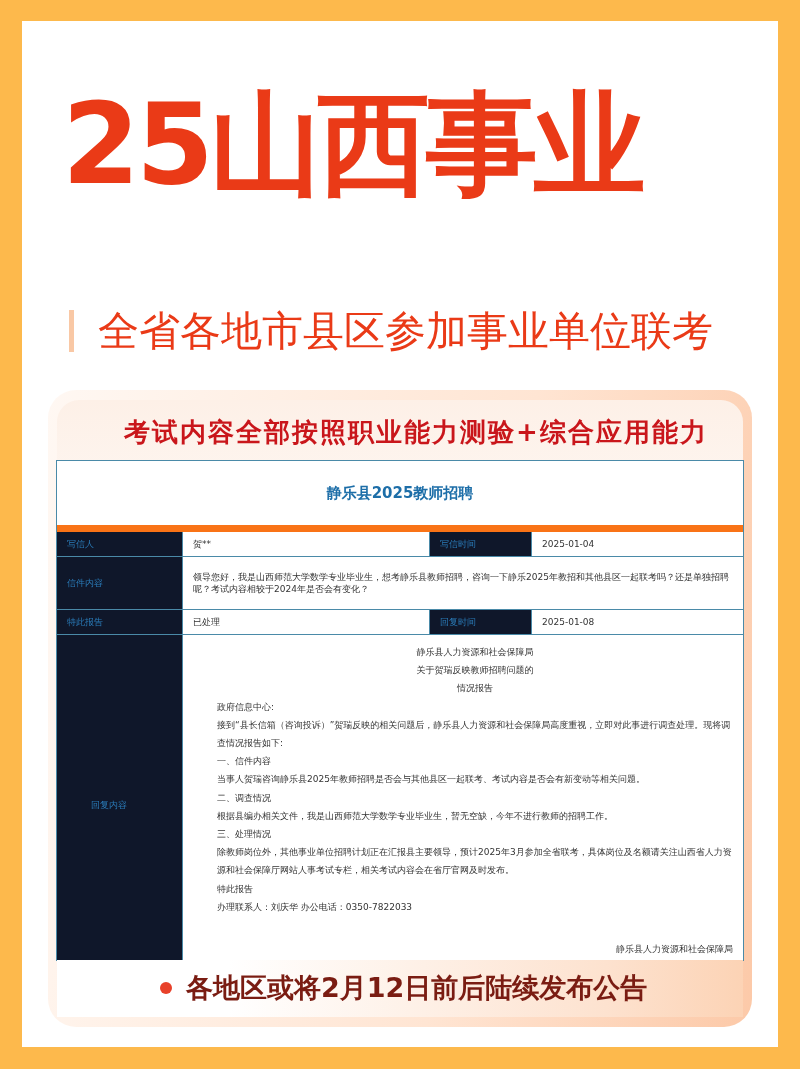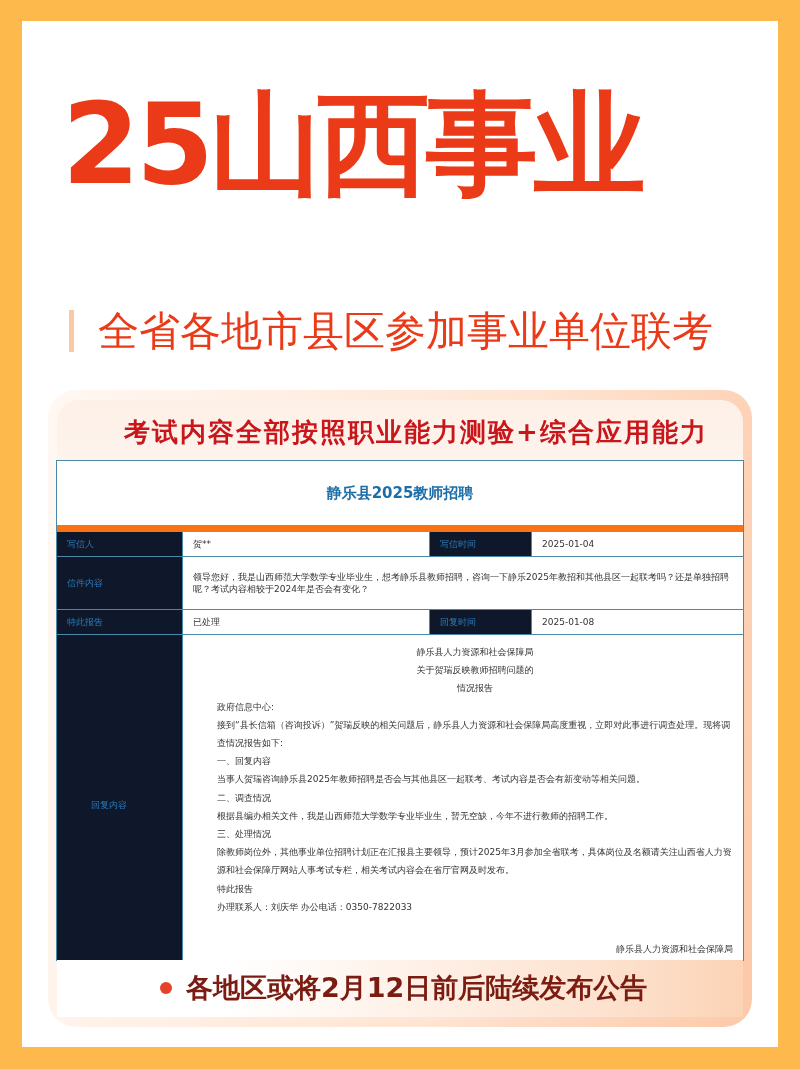--- a/index.html
+++ b/index.html
@@ -178,21 +178,21 @@
     </tr>
     <tr class="row-reply">
       <td class="lbl">回复内容</td>
       <td colspan="3">
         <div class="reply">
           <div class="c">静乐县人力资源和社会保障局</div>
           <div class="c">关于贺瑞反映教师招聘问题的</div>
           <div class="c">情况报告</div>
           <div>政府信息中心:</div>
           <div>接到“县长信箱（咨询投诉）”贺瑞反映的相关问题后，静乐县人力资源和社会保障局高度重视，立即对此事进行调查处理。现将调查情况报告如下:</div>
-          <div>一、回复内容</div>
+          <div>一、信件内容</div>
           <div>当事人贺瑞咨询静乐县2025年教师招聘是否会与其他县区一起联考、考试内容是否会有新变动等相关问题。</div>
           <div>二、调查情况</div>
           <div>根据县编办相关文件，我是山西师范大学数学专业毕业生，暂无空缺，今年不进行教师的招聘工作。</div>
           <div>三、处理情况</div>
           <div>除教师岗位外，其他事业单位招聘计划正在汇报县主要领导，预计2025年3月参加全省联考，具体岗位及名额请关注山西省人力资源和社会保障厅网站人事考试专栏，相关考试内容会在省厅官网及时发布。</div>
           <div>特此报告</div>
           <div>办理联系人：刘庆华    办公电话：0350-7822033</div>
           <div class="gap"></div>
           <div class="r">静乐县人力资源和社会保障局</div>
           <div class="r">2025年1月7日</div>

